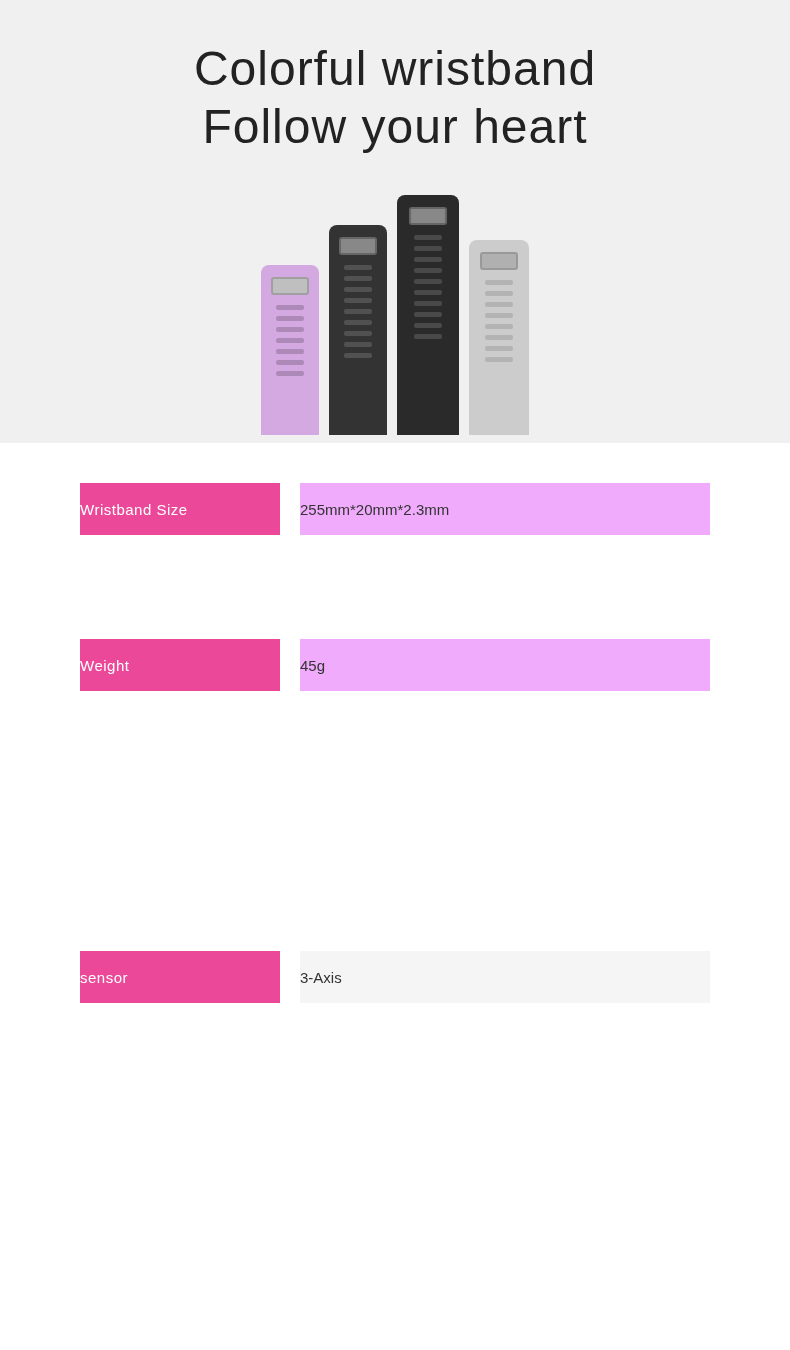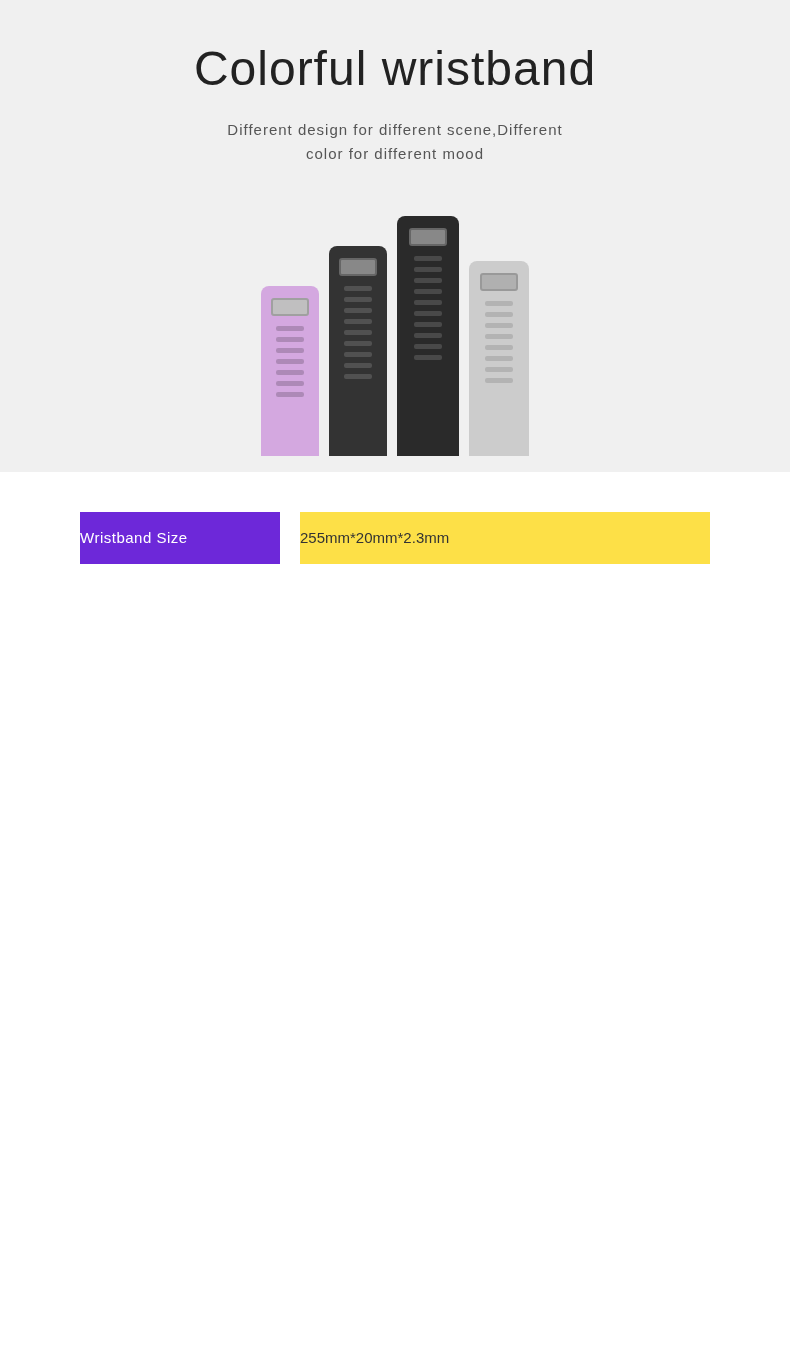--- a/index.html
+++ b/index.html
@@ -5,21 +5,21 @@
     * { margin: 0; padding: 0; box-sizing: border-box; }
     body {
       width: 790px;
       font-family: Arial, sans-serif;
       background: #fff;
     }
 
     
     .hero {
       background: #f0f0f0;
-      padding: 40px 20px 16px 20px;
+      padding: 40px 20px 8px 20px;
       text-align: center;
     }
     .hero-title {
       font-size: 48px;
       font-weight: 300;
       color: #222;
       line-height: 1.2;
       letter-spacing: 1px;
       margin-bottom: 20px;
     }
@@ -101,54 +101,54 @@
       border-collapse: collapse;
     }
     .specs-table tr {
       height: 52px;
     }
     .specs-table td {
       padding: 0;
       vertical-align: middle;
     }
     .spec-label {
-      background: #6d28d9;
+      background: #ec4899;
       color: #fff;
       font-size: 15px;
       font-weight: 500;
       padding: 10px 16px;
       width: 200px;
       letter-spacing: 0.5px;
     }
     .spec-gap {
       width: 20px;
       background: #fff;
     }
     .spec-value {
-      background: #fde047;
+      background: #f0abfc;
       color: #333;
       font-size: 15px;
       padding: 10px 20px;
     }
     .spec-value-light {
       background: #f5f5f5;
     }
     .row-spacer {
       height: 2px;
       background: #fff;
     }
   </style>
 </head>
 <body>
 
 <div class="hero">
   <h1 class="hero-title">
     <span>Colorful wristband</span><br>
+    <span>Follow your heart</span>
   </h1>
-  <p class="hero-subtitle">Different design for different scene,Different<br>color for different mood</p>
 
   <div class="bands-container">
 
     <div class="band-wrap" style="margin-right:10px;">
       <div class="band band-purple" style="height:170px; width:58px;">
         <div class="band-buckle" style="background:#c0bfc0; border-color:#a0a0a0;"></div>
         <div class="band-hole"></div>
         <div class="band-hole"></div>
         <div class="band-hole"></div>
         <div class="band-hole"></div>
@@ -212,33 +212,43 @@
           <td class="spec-label">Wristband Size</td>
           <td class="spec-gap"></td>
           <td class="spec-value">255mm*20mm*2.3mm</td>
         </tr>
         <tr class="row-spacer">
           <td colspan="3" style="height: 3px; background: rgb(255, 255, 255);"></td>
         </tr>
         <tr class="row-spacer">
           <td colspan="3" style="height: 3px; background: rgb(255, 255, 255);"></td>
         </tr>
-        <tr class="row-spacer">
-          <td colspan="3" style="height: 3px; background: rgb(255, 255, 255);"></td>
-        </tr>
-        <tr class="row-spacer">
-          <td colspan="3" style="height: 3px; background: rgb(255, 255, 255);"></td>
-        </tr>
-        <tr class="row-spacer">
-          <td colspan="3" style="height: 3px; background: rgb(255, 255, 255);"></td>
-        </tr>
-        <tr class="row-spacer">
-          <td colspan="3" style="height: 3px; background: rgb(255, 255, 255);"></td>
-        </tr>
-        <tr class="row-spacer">
-          <td colspan="3" style="height: 3px; background: rgb(255, 255, 255);"></td>
+        <tr>
+          <td class="spec-label">Weight</td>
+          <td class="spec-gap"></td>
+          <td class="spec-value">45g</td>
+        </tr>
+        <tr class="row-spacer">
+          <td colspan="3" style="height: 3px; background: rgb(255, 255, 255);"></td>
+        </tr>
+        <tr class="row-spacer">
+          <td colspan="3" style="height: 3px; background: rgb(255, 255, 255);"></td>
+        </tr>
+        <tr class="row-spacer">
+          <td colspan="3" style="height: 3px; background: rgb(255, 255, 255);"></td>
+        </tr>
+        <tr class="row-spacer">
+          <td colspan="3" style="height: 3px; background: rgb(255, 255, 255);"></td>
+        </tr>
+        <tr class="row-spacer">
+          <td colspan="3" style="height: 3px; background: rgb(255, 255, 255);"></td>
+        </tr>
+        <tr>
+          <td class="spec-label">sensor</td>
+          <td class="spec-gap"></td>
+          <td class="spec-value spec-value-light">3-Axis</td>
         </tr>
         <tr class="row-spacer">
           <td colspan="3" style="height: 3px; background: rgb(255, 255, 255);"></td>
         </tr>
       </tbody>
   </table>
 </div>
 
 </body></html>

